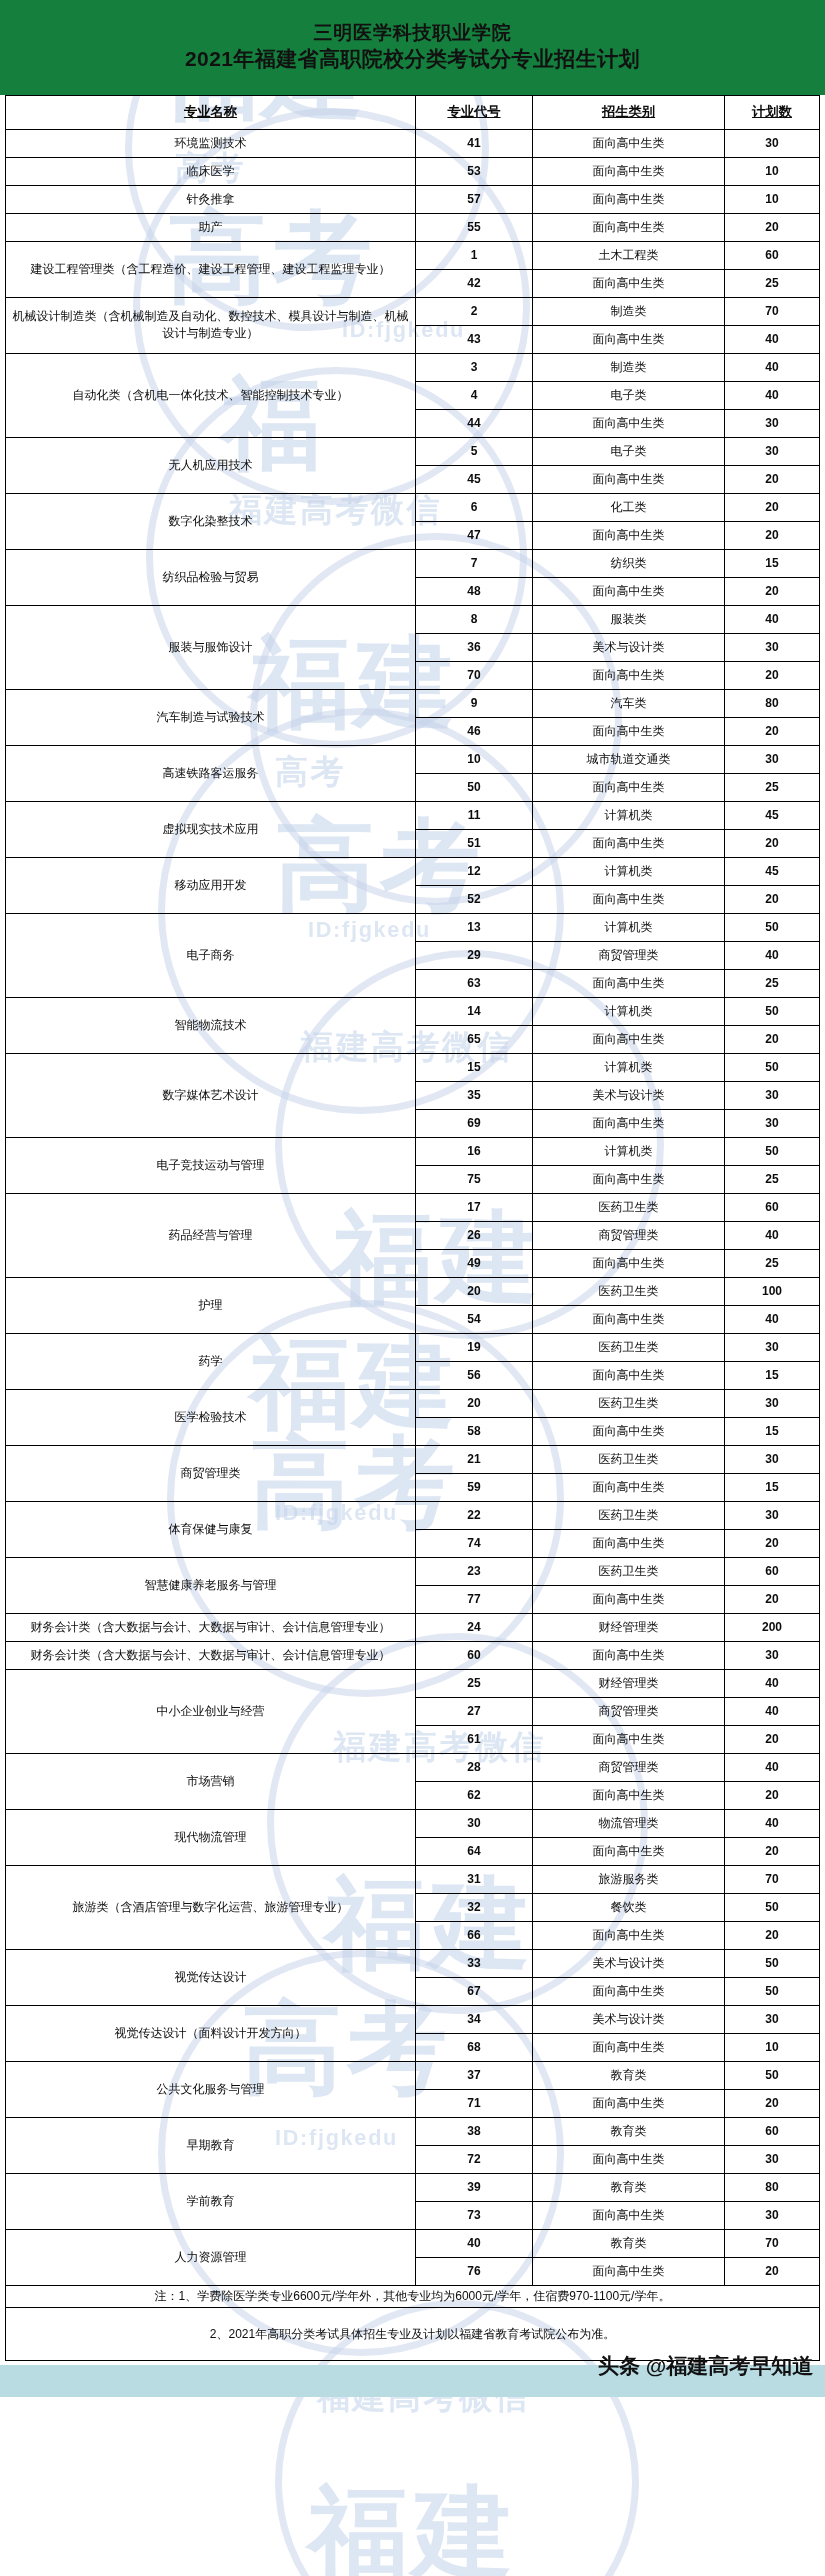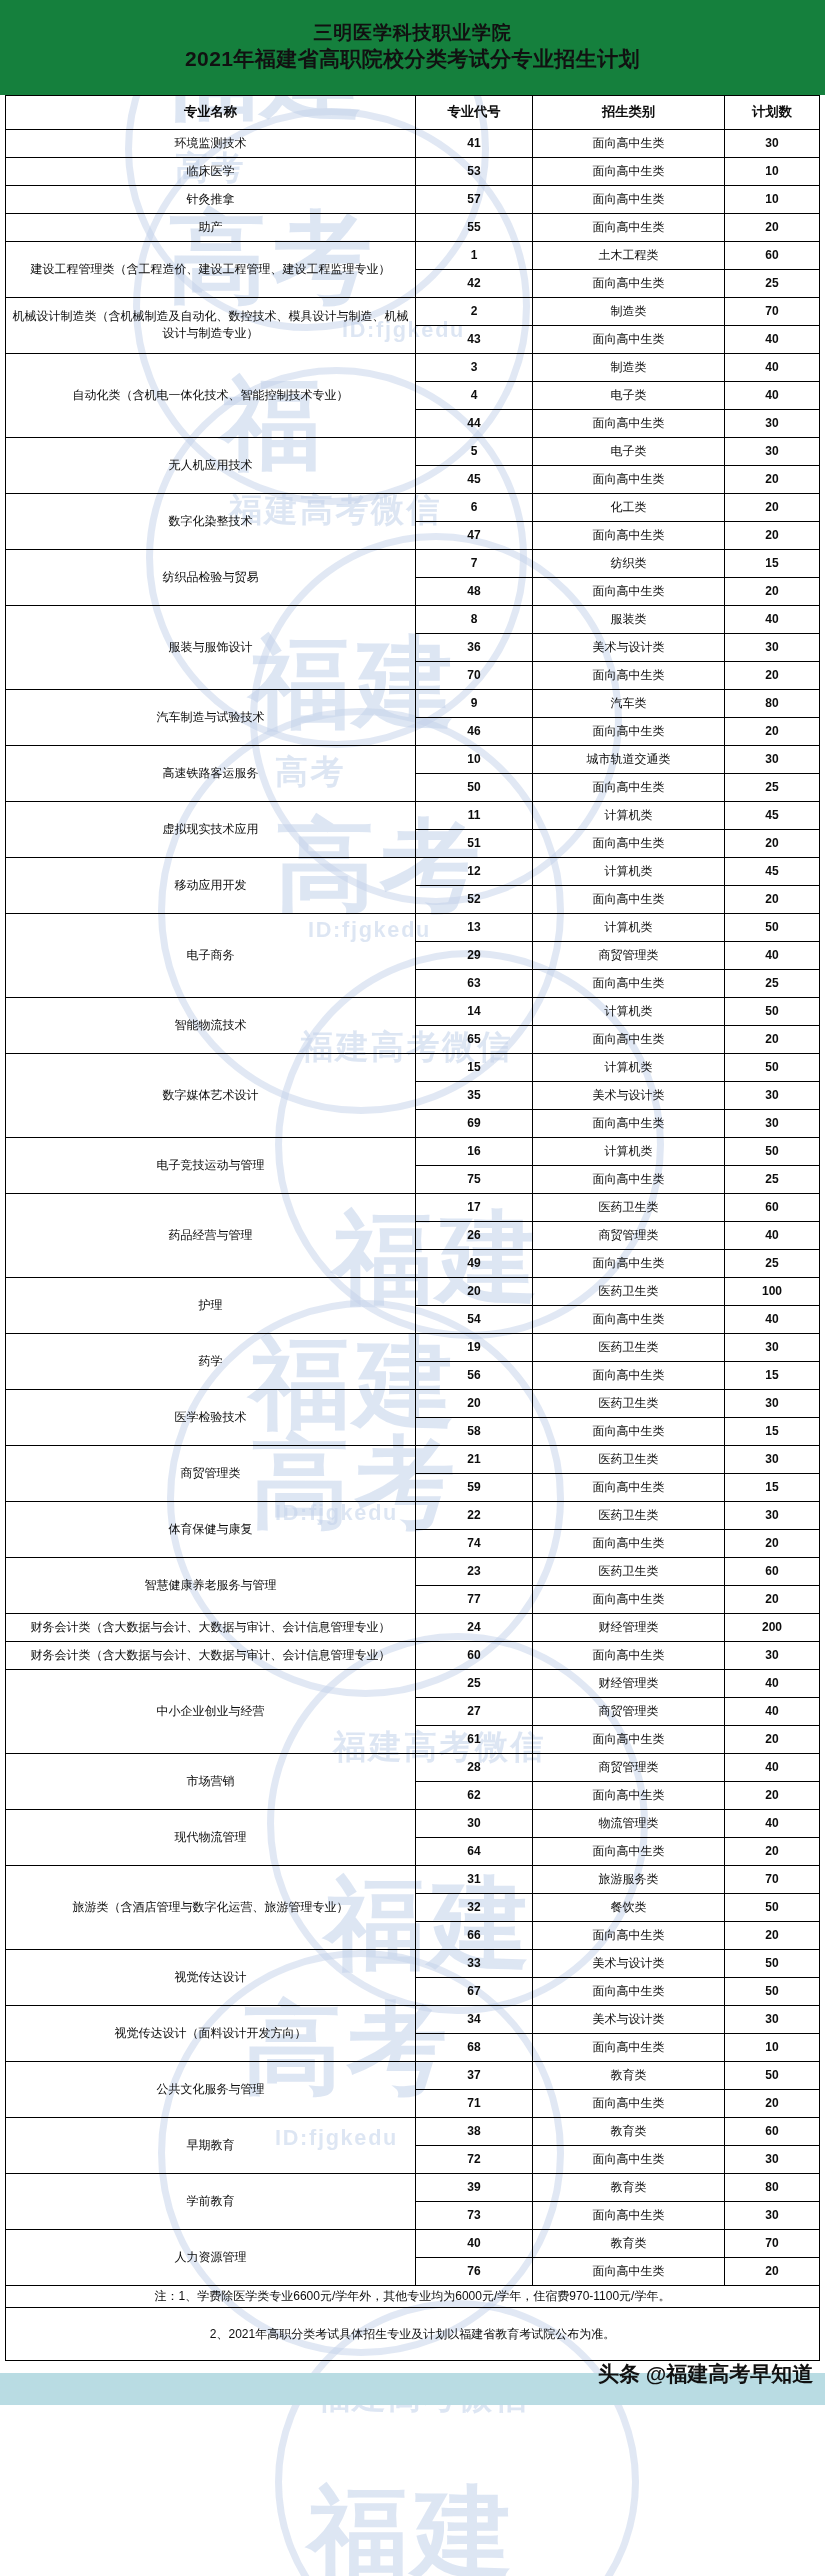--- a/index.html
+++ b/index.html
@@ -86,20 +86,21 @@
     font-size: 12px;
     color: #0c0c0c;
     padding: 2.5px 3.3px;
     line-height: 16.7px;
     background: transparent;
   }
   table.plan th {
     font-weight: 700;
     font-size: 13.3px;
     height: 28px;
+    text-decoration: underline;
   }
   td.major {
     font-size: 12px;
     line-height: 19px;
     padding: 3.3px 8.3px;
   }
   td.code, td.count {
     font-weight: 700;
     font-size: 13px;
   }
@@ -120,21 +121,21 @@
     height: 47px;
   }
 
   
   .footer {
     position: relative;
     z-index: 10;
     height: 32px;
     background: #b9dce3;
     width: 825px;
-    margin-top: 12px;
+    margin-top: 4px;
   }
   .footer-credit {
     position: absolute;
     right: 11.7px;
     top: -13.3px;
     font-size: 21px;
     font-weight: 700;
     color: #111;
     white-space: nowrap;
     z-index: 12;

